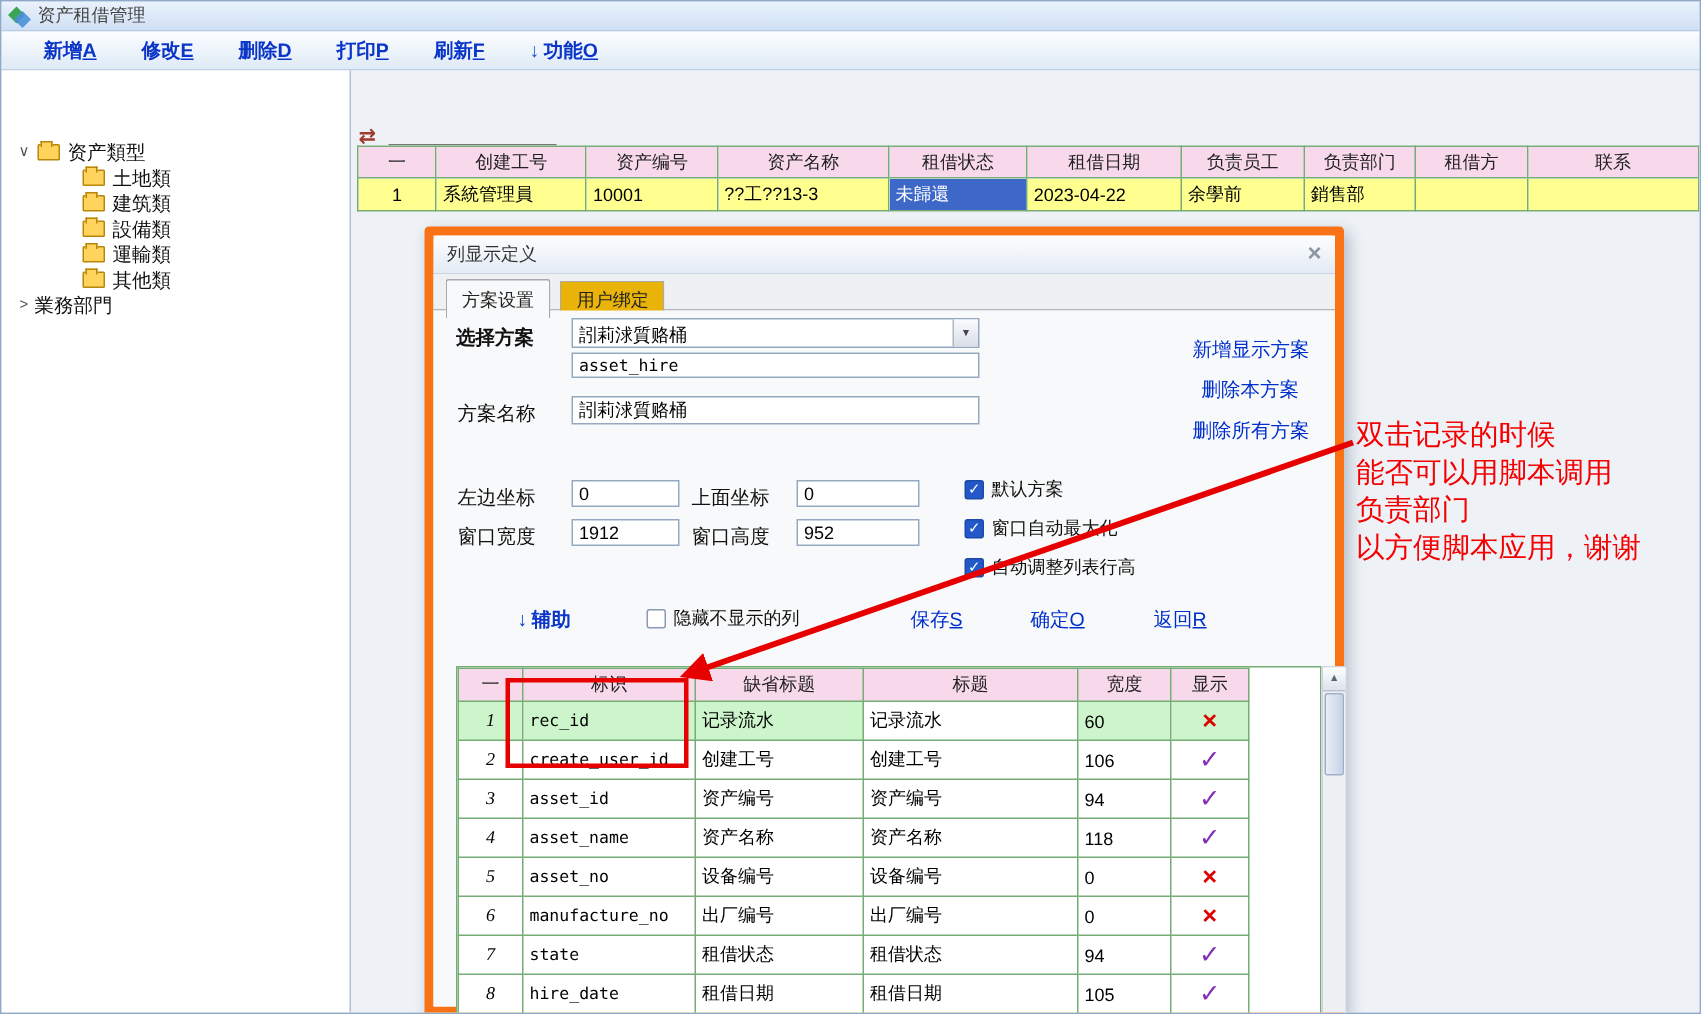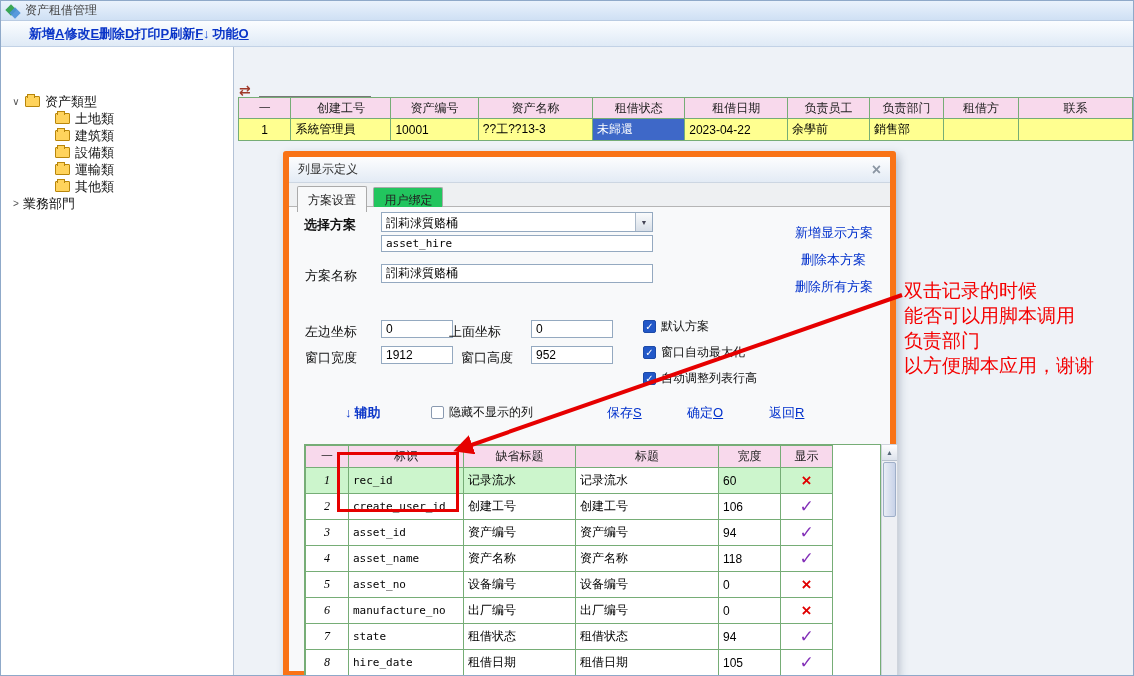--- a/index.html
+++ b/index.html
@@ -12,21 +12,21 @@
     background:linear-gradient(#eaf2fc,#cfe0f4); border-bottom:1px solid #b9cbe2;
     display:flex; align-items:center; padding-left:5px; font-size:12px; color:#444;text-align:right; }
   .app-icon { width:14px; height:14px; position:relative; margin-right:5px; display:inline-block; }
   .app-icon::before { content:""; position:absolute; left:1px; top:2px; width:8px; height:8px;
     background:#3aa655; transform:rotate(45deg); }
   .app-icon::after { content:""; position:absolute; left:5px; top:5px; width:8px; height:8px;
     background:#4a90d9; transform:rotate(45deg); opacity:.9; }
 
   .toolbar { position:absolute; left:0; top:20px; right:0; height:26px;
     background:linear-gradient(#fbfdff,#dfeaf6); border-bottom:1px solid #c2d2e6;
-    display:flex; align-items:center; padding-left:28px; }
+    display:flex; align-items:center; gap:30px; padding-left:28px; }
   .tool-item { color:#0a35c8; font-size:13px; font-weight:600; cursor:pointer; white-space:nowrap; }
   .tool-item u { text-decoration:underline; }
   .tool-arrow { color:#1a4fd6; font-weight:bold; margin-right:3px; }
 
   
   .tree-panel { position:absolute; left:0; top:46px; width:233px; bottom:0; background:#fff;
     border-right:1px solid #b3c2d6; font-size:13px; color:#111; padding-top:46px; }
   .tree-row { height:17px; display:flex; align-items:center; cursor:pointer; }
   .tree-row.root { padding-left:8px; }
   .tree-row.child { padding-left:52px; }
@@ -55,21 +55,21 @@
   .dialog { position:absolute; left:282px; top:150px; width:613px; height:526px;
     background:#f8f9fa; border:6px solid #f97316; border-radius:3px 3px 0 0;
     box-shadow:3px 4px 10px rgba(40,60,90,.3); z-index:5; }
   .dlg-titlebar { position:absolute; left:0; top:0; right:0; height:26px;
     background:linear-gradient(#fdfdfe,#e3ebf5); border-bottom:1px solid #ccd6e2;
     border-radius:3px 3px 0 0; display:flex; align-items:center; padding:0 9px; font-size:12px; color:#333; }
   .dlg-close { margin-left:auto; color:#8b96a3; font-size:16px; font-weight:bold; cursor:pointer; line-height:16px; }
   .dlg-tabs { position:absolute; left:0; top:26px; right:0; height:24px; padding-left:8px;
     background:#eef0f2; border-bottom:1px solid #b5b5b5; }
   .tab { display:inline-block; padding:4px 10px 3px; font-size:12px; color:#222;
-    border:1px solid #aaa; border-bottom:none; background:#22c55e; margin:4px 2px 0 0;
+    border:1px solid #aaa; border-bottom:none; background:#eab308; margin:4px 2px 0 0;
     border-radius:2px 2px 0 0; cursor:pointer; vertical-align:bottom; }
   .tab.active { background:#f8f9fa; margin-top:2px; padding-top:5px; position:relative; z-index:2; }
   .dlg-body { position:absolute; left:0; top:50px; right:0; bottom:0; background:#f8f9fa; }
 
   .lbl { position:absolute; font-size:13px; color:#111; }
   .txt { position:absolute; background:#fff; border:1px solid #94a9c0; font-size:12px;
     padding:1px 4px; overflow:hidden; white-space:nowrap; line-height:15px; }
   .mono { font-family:"DejaVu Sans Mono",monospace; font-size:11px; }
   .combo { position:absolute; background:#fff; border:1px solid #94a9c0; cursor:pointer; }
   .combo-val { position:absolute; left:4px; top:2px; right:18px; font-size:12px; overflow:hidden; white-space:nowrap; }
@@ -91,21 +91,21 @@
   .p-sel-lbl  { left:15px; top:59px;font-weight:bold; }
   .p-combo    { left:92px; top:55px; width:272px; height:20px; }
   .p-code     { left:92px; top:78px; width:272px; height:17px; line-height:13px; }
   .p-name-lbl { left:16px; top:110px; }
   .p-name     { left:92px; top:107px; width:272px; height:19px; }
   .p-link0 { left:506px; top:67px; }
   .p-link1 { left:512px; top:94px; }
   .p-link2 { left:506px; top:121px; }
   .p-left-lbl { left:16px;  top:166px; }
   .p-left     { left:92px;  top:163px; width:72px; height:18px; }
-  .p-top-lbl  { left:160px; top:166px; }
+  .p-top-lbl  { left:172px; top:166px; }
   .p-top      { left:242px; top:163px; width:82px; height:18px; }
   .p-w-lbl    { left:16px;  top:192px; }
   .p-w        { left:92px;  top:189px; width:72px; height:18px; }
   .p-h-lbl    { left:172px; top:192px; }
   .p-h        { left:242px; top:189px; width:82px; height:18px; }
   .p-cb0 { left:354px; top:161px; }
   .p-cb1 { left:354px; top:187px; }
   .p-cb2 { left:354px; top:213px; }
   .p-aux  { left:56px;  top:247px; }
   .p-hide { left:142px; top:247px; }

